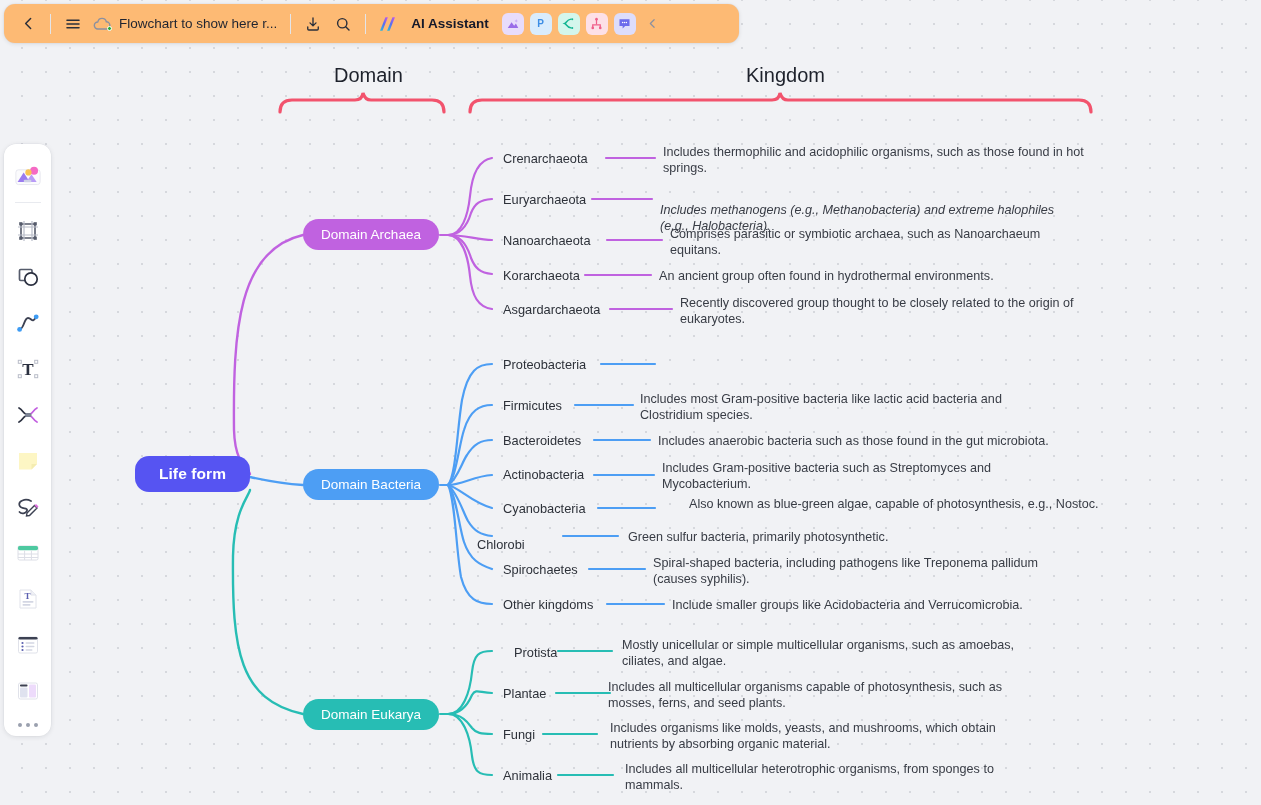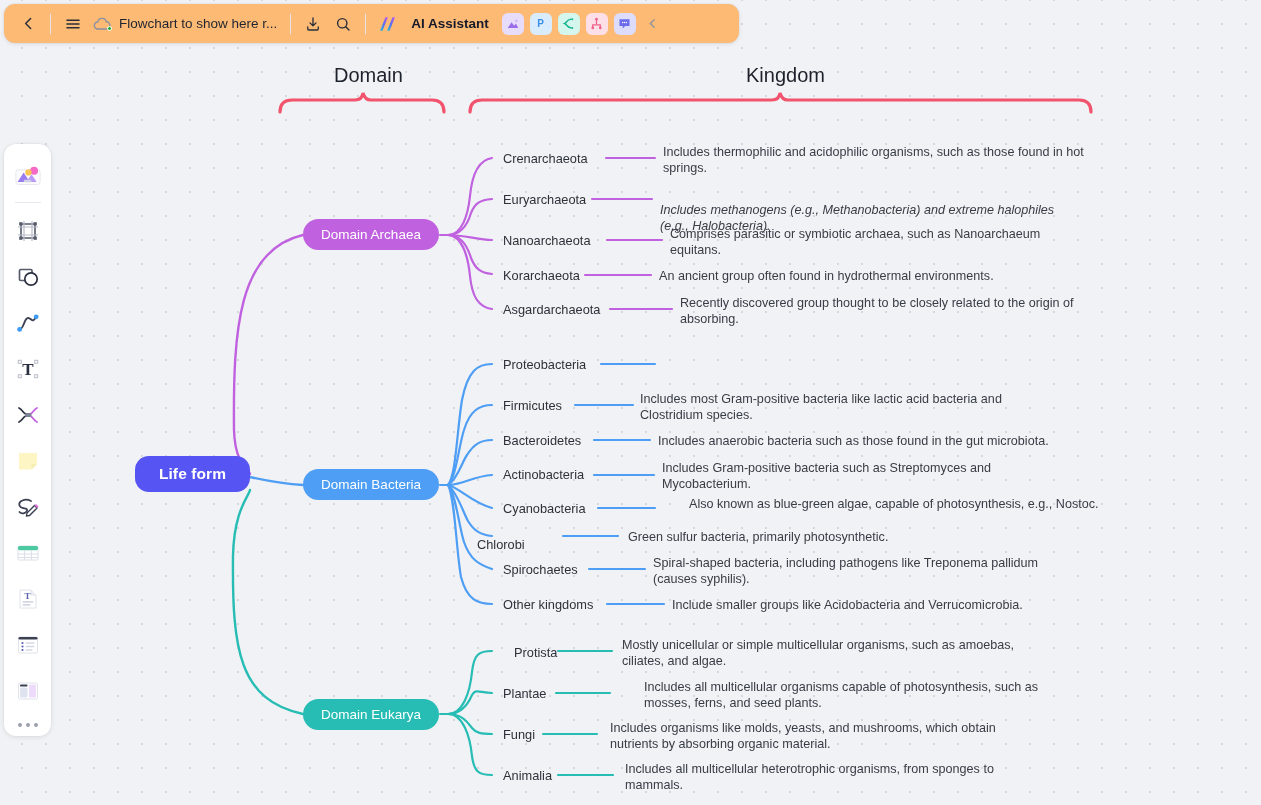--- a/index.html
+++ b/index.html
@@ -281,21 +281,21 @@
   <div class="leaf-label" style="left:503px; top:192px;">Euryarchaeota</div>
   <div class="leaf-desc" style="left:660px; top:202px; width:400px;font-style:italic;">Includes methanogens (e.g., Methanobacteria) and extreme halophiles (e.g., Halobacteria).</div>
 
   <div class="leaf-label" style="left:503px; top:233px;">Nanoarchaeota</div>
   <div class="leaf-desc" style="left:670px; top:226px; width:380px;">Comprises parasitic or symbiotic archaea, such as Nanoarchaeum equitans.</div>
 
   <div class="leaf-label" style="left:503px; top:268px;">Korarchaeota</div>
   <div class="leaf-desc" style="left:659px; top:268px; width:420px;">An ancient group often found in hydrothermal environments.</div>
 
   <div class="leaf-label" style="left:503px; top:302px;">Asgardarchaeota</div>
-  <div class="leaf-desc" style="left:680px; top:295px; width:400px;">Recently discovered group thought to be closely related to the origin of absorbing.</div>
+  <div class="leaf-desc" style="left:680px; top:295px; width:400px;">Recently discovered group thought to be closely related to the origin of eukaryotes.</div>
 
   <div class="leaf-label" style="left:503px; top:357px;">Proteobacteria</div>
 
   <div class="leaf-label" style="left:503px; top:398px;">Firmicutes</div>
   <div class="leaf-desc" style="left:640px; top:391px; width:380px;">Includes most Gram-positive bacteria like lactic acid bacteria and Clostridium species.</div>
 
   <div class="leaf-label" style="left:503px; top:433px;">Bacteroidetes</div>
   <div class="leaf-desc" style="left:658px; top:433px; width:420px;">Includes anaerobic bacteria such as those found in the gut microbiota.</div>
 
   <div class="leaf-label" style="left:503px; top:467px;">Actinobacteria</div>
@@ -310,21 +310,21 @@
   <div class="leaf-label" style="left:503px; top:562px;">Spirochaetes</div>
   <div class="leaf-desc" style="left:653px; top:555px; width:395px;">Spiral-shaped bacteria, including pathogens like Treponema pallidum (causes syphilis).</div>
 
   <div class="leaf-label" style="left:503px; top:597px;">Other kingdoms</div>
   <div class="leaf-desc" style="left:672px; top:597px; width:400px;">Include smaller groups like Acidobacteria and Verrucomicrobia.</div>
 
   <div class="leaf-label" style="left:514px; top:645px;">Protista</div>
   <div class="leaf-desc" style="left:622px; top:637px; width:400px;">Mostly unicellular or simple multicellular organisms, such as amoebas, ciliates, and algae.</div>
 
   <div class="leaf-label" style="left:503px; top:686px;">Plantae</div>
-  <div class="leaf-desc" style="left:644px; top:679px; width:400px;">Includes all multicellular organisms capable of photosynthesis, such as mosses, ferns, and seed plants.</div>
+  <div class="leaf-desc" style="left:608px; top:679px; width:400px;">Includes all multicellular organisms capable of photosynthesis, such as mosses, ferns, and seed plants.</div>
 
   <div class="leaf-label" style="left:503px; top:727px;">Fungi</div>
   <div class="leaf-desc" style="left:610px; top:720px; width:395px;">Includes organisms like molds, yeasts, and mushrooms, which obtain nutrients by absorbing organic material.</div>
 
   <div class="leaf-label" style="left:503px; top:768px;">Animalia</div>
   <div class="leaf-desc" style="left:625px; top:761px; width:390px;">Includes all multicellular heterotrophic organisms, from sponges to mammals.</div>
 
 </div>
 
 <div id="topbar">

